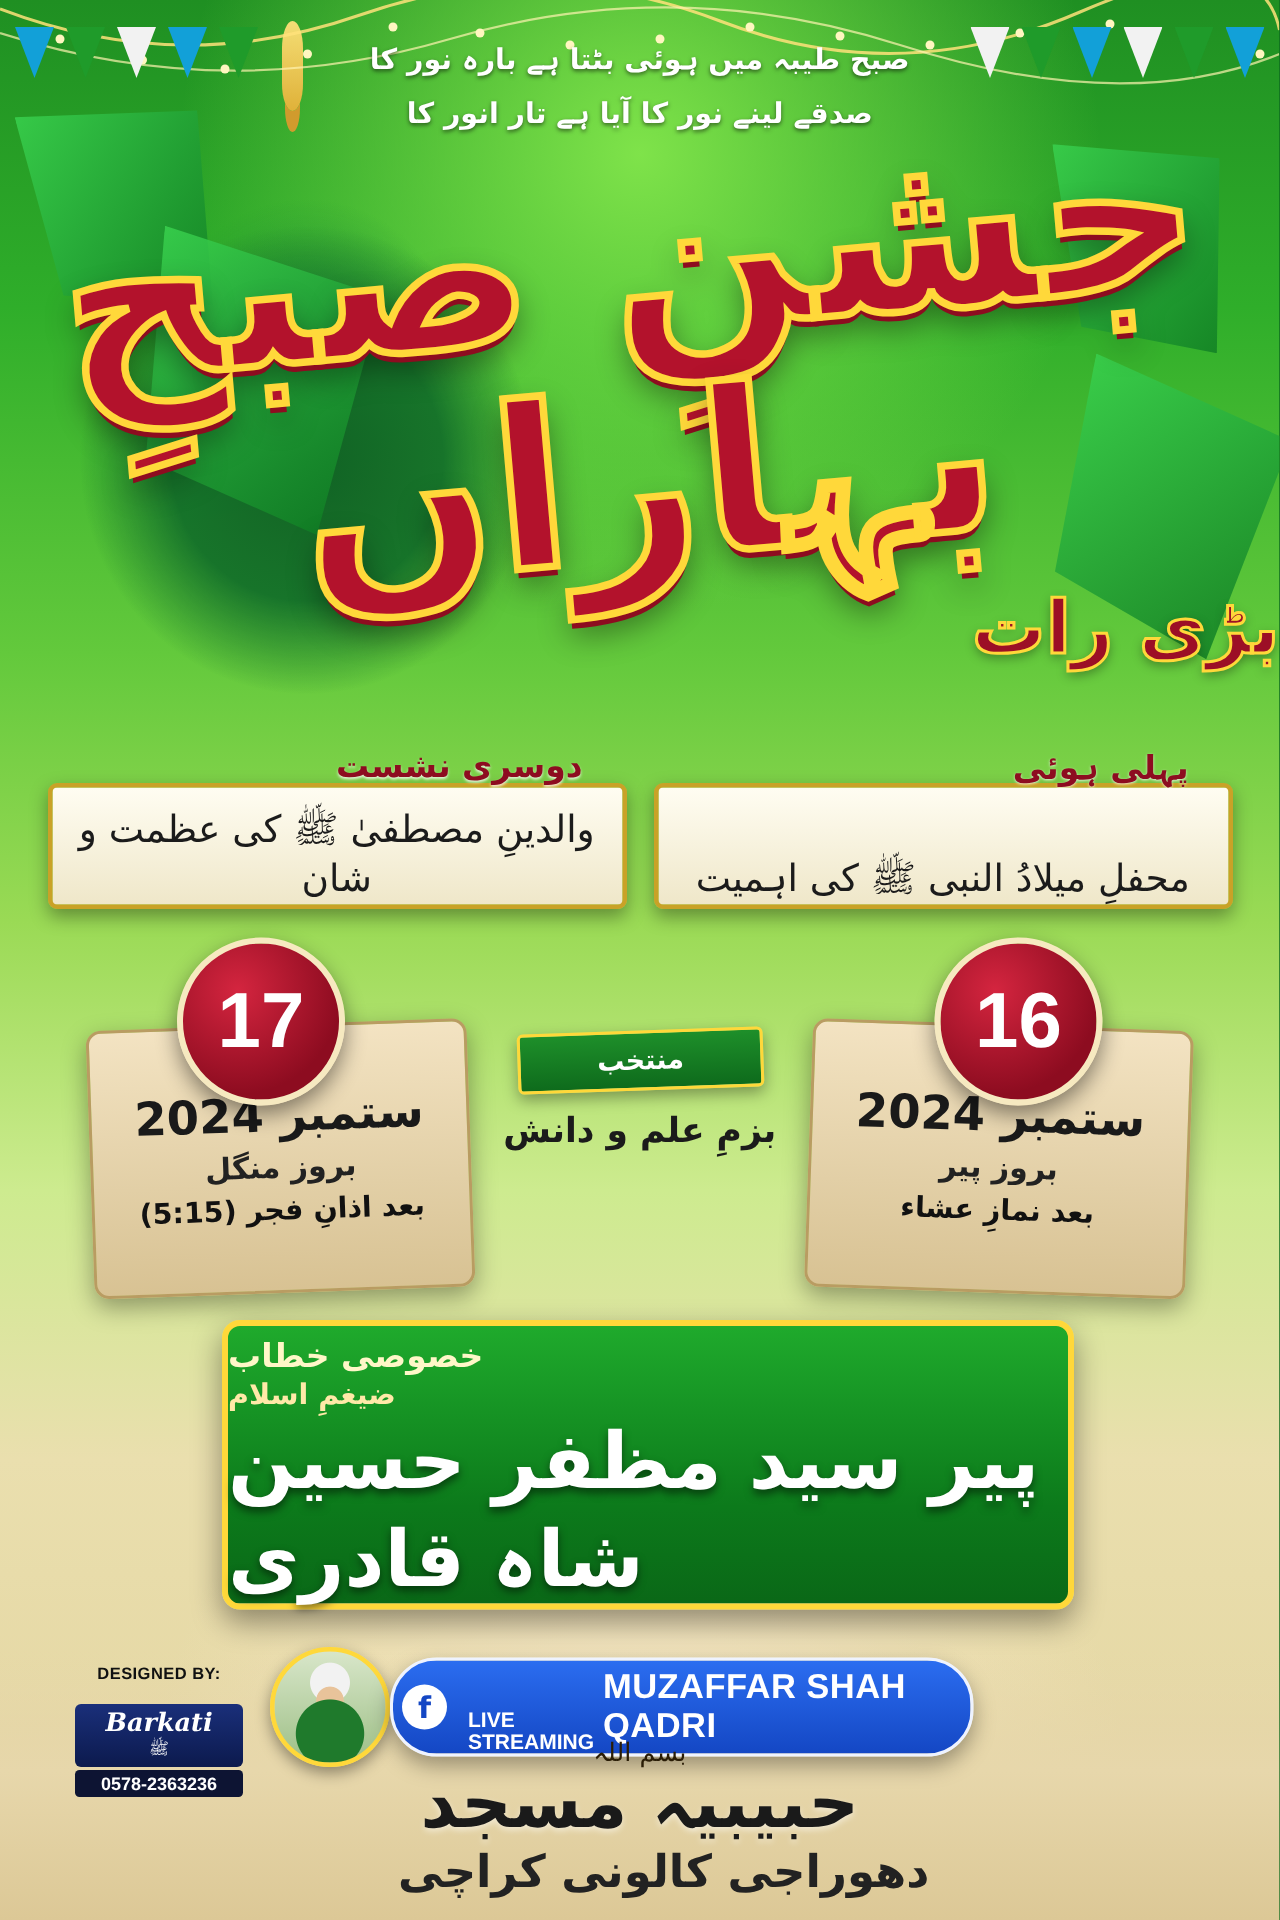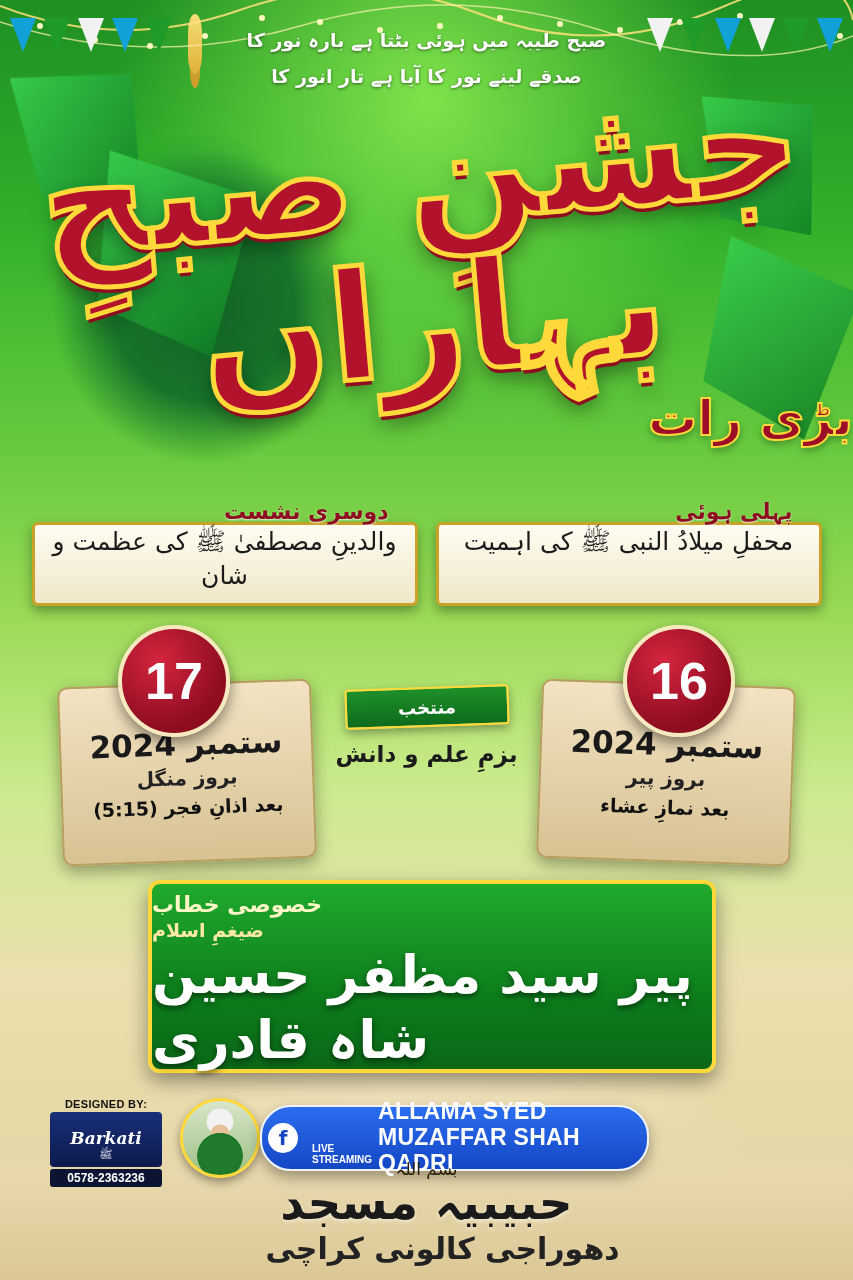--- a/index.html
+++ b/index.html
@@ -91,21 +91,21 @@
   .sessions{
     position:absolute;top:500px;left:0;right:0;height:110px;
     display:flex;justify-content:center;gap:18px;direction:rtl;
   }
   .session{
     position:relative;width:380px;height:78px;margin-top:22px;
     background:linear-gradient(180deg,#fffdf2,#efe7c9);
     border:3px solid #c9a227;
     border-radius:6px;
     box-shadow:0 5px 12px rgba(0,0,0,.35);
-    display:flex;align-items:flex-start;justify-content:center;
+    display:flex;align-items:flex-end;justify-content:center;
     direction:rtl;
   }
   .session .txt{
     font-family:"DejaVu Sans", sans-serif;
     font-size:25px;font-weight:normal;color:#1b1b1b;
     text-align:center;line-height:1.35;padding:0 10px;
   }
   .session .tag{
     position:absolute;top:-26px;right:26px;
     font-family:"DejaVu Sans", sans-serif;
@@ -191,25 +191,25 @@
     font-family:"DejaVu Sans", sans-serif;
     font-size:52px;font-weight:bold;color:#ffffff;
     text-shadow:0 3px 6px rgba(0,0,0,.5);
     line-height:1.25;margin-top:2px;
   }
   
   .designed{
     position:absolute;left:50px;top:1098px;width:112px;text-align:center;
   }
   .designed .dlabel{
-    font-size:11px;font-weight:bold;color:#111;letter-spacing:.3px;
+    font-size:11px;font-weight:bold;color:#111;letter-spacing:.3px;margin-top:12px;
   }
   .designed .dlogo{
-    margin-top:2px;background:linear-gradient(180deg,#1a2f7a,#0c1a4d);
-    border-radius:4px;color:#fff;padding:16px 0 3px;
+    margin-top:14px;background:linear-gradient(180deg,#1a2f7a,#0c1a4d);
+    border-radius:4px;color:#fff;padding:3px 0 3px;
   }
   .designed .dlogo .b1{font-family:"DejaVu Serif", serif;font-style:italic;font-size:17px;font-weight:bold;}
   .designed .dlogo .b2{font-family:"DejaVu Sans", sans-serif;font-size:11px;}
   .designed .dphone{
     margin-top:2px;background:#0d1433;color:#fff;font-size:12px;font-weight:bold;
     padding:2px 0;border-radius:3px;
   }
   
   .livebar{
     position:absolute;left:260px;top:1105px;width:385px;height:62px;
@@ -218,21 +218,21 @@
     display:flex;align-items:center;
     box-shadow:0 6px 14px rgba(0,0,0,.35);
   }
   .livebar .fb{
     width:30px;height:30px;border-radius:50%;background:#fff;color:#1447c4;
     display:flex;align-items:center;justify-content:center;
     font-weight:bold;font-size:20px;font-family:"DejaVu Sans",sans-serif;
     margin-left:6px;margin-right:14px;flex:none;
   }
   .livebar .livetxt{
-    color:#fff;font-size:10px;font-weight:bold;line-height:1.1;margin-right:6px;flex:none;margin-top:32px;
+    color:#fff;font-size:14px;font-weight:bold;line-height:1.1;margin-right:6px;flex:none;margin-top:32px;
   }
   .livebar .names{
     color:#fff;font-size:23px;font-weight:bold;line-height:1.12;letter-spacing:.3px;
   }
   .portrait{
     position:absolute;left:180px;top:1098px;width:74px;height:74px;border-radius:50%;
     background:
       radial-gradient(circle at 50% 74%,#1f7a2c 0 34%,rgba(31,122,44,0) 35%),
       radial-gradient(circle at 50% 44%,#e8c39a 0 16%,rgba(232,195,154,0) 17%),
       radial-gradient(circle at 50% 28%,#f2f2f2 0 20%,rgba(242,242,242,0) 21%),
@@ -374,21 +374,20 @@
     </div>
     <div class="dphone">0578-2363236</div>
   </div>
 
   <div class="portrait"></div>
 
   <div class="livebar">
     <div class="fb">f</div>
     <div class="livetxt">LIVE<br>STREAMING</div>
     <div class="names">
-      <div>ALLAMA SYED</div>
       <div>MUZAFFAR SHAH QADRI</div>
     </div>
   </div>
 
   <div class="mosque">
     <div class="crest">بسم اللہ</div>
     <div class="mname">حبیبیہ مسجد</div>
     <div class="maddr">دھوراجی کالونی کراچی</div>
   </div>
 

